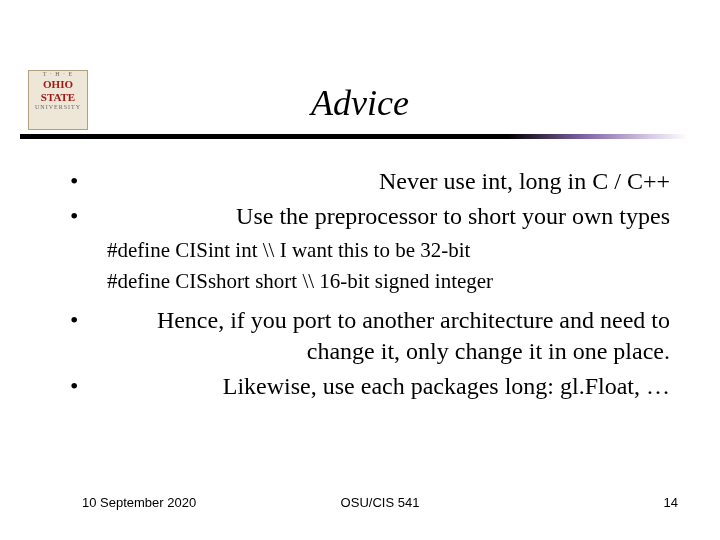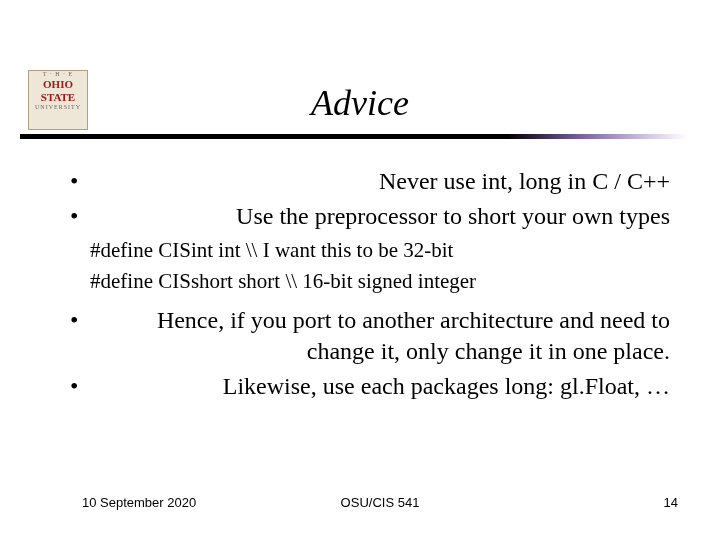--- a/index.html
+++ b/index.html
@@ -93,21 +93,21 @@
   .bullet .dot {
     width: 24px;
     flex: 0 0 24px;
     text-align: left;
   }
   .bullet .txt {
     flex: 1;
     text-align: right;
   }
   .sub {
-    margin-left: 20px;
+    margin-left: 37px;
     font-size: 21px;
     margin-top: 4px;
     margin-bottom: 2px;
   }
   .subgroup {
     margin-top: 6px;
     margin-bottom: 10px;
   }
   .footer {
     position: absolute;

